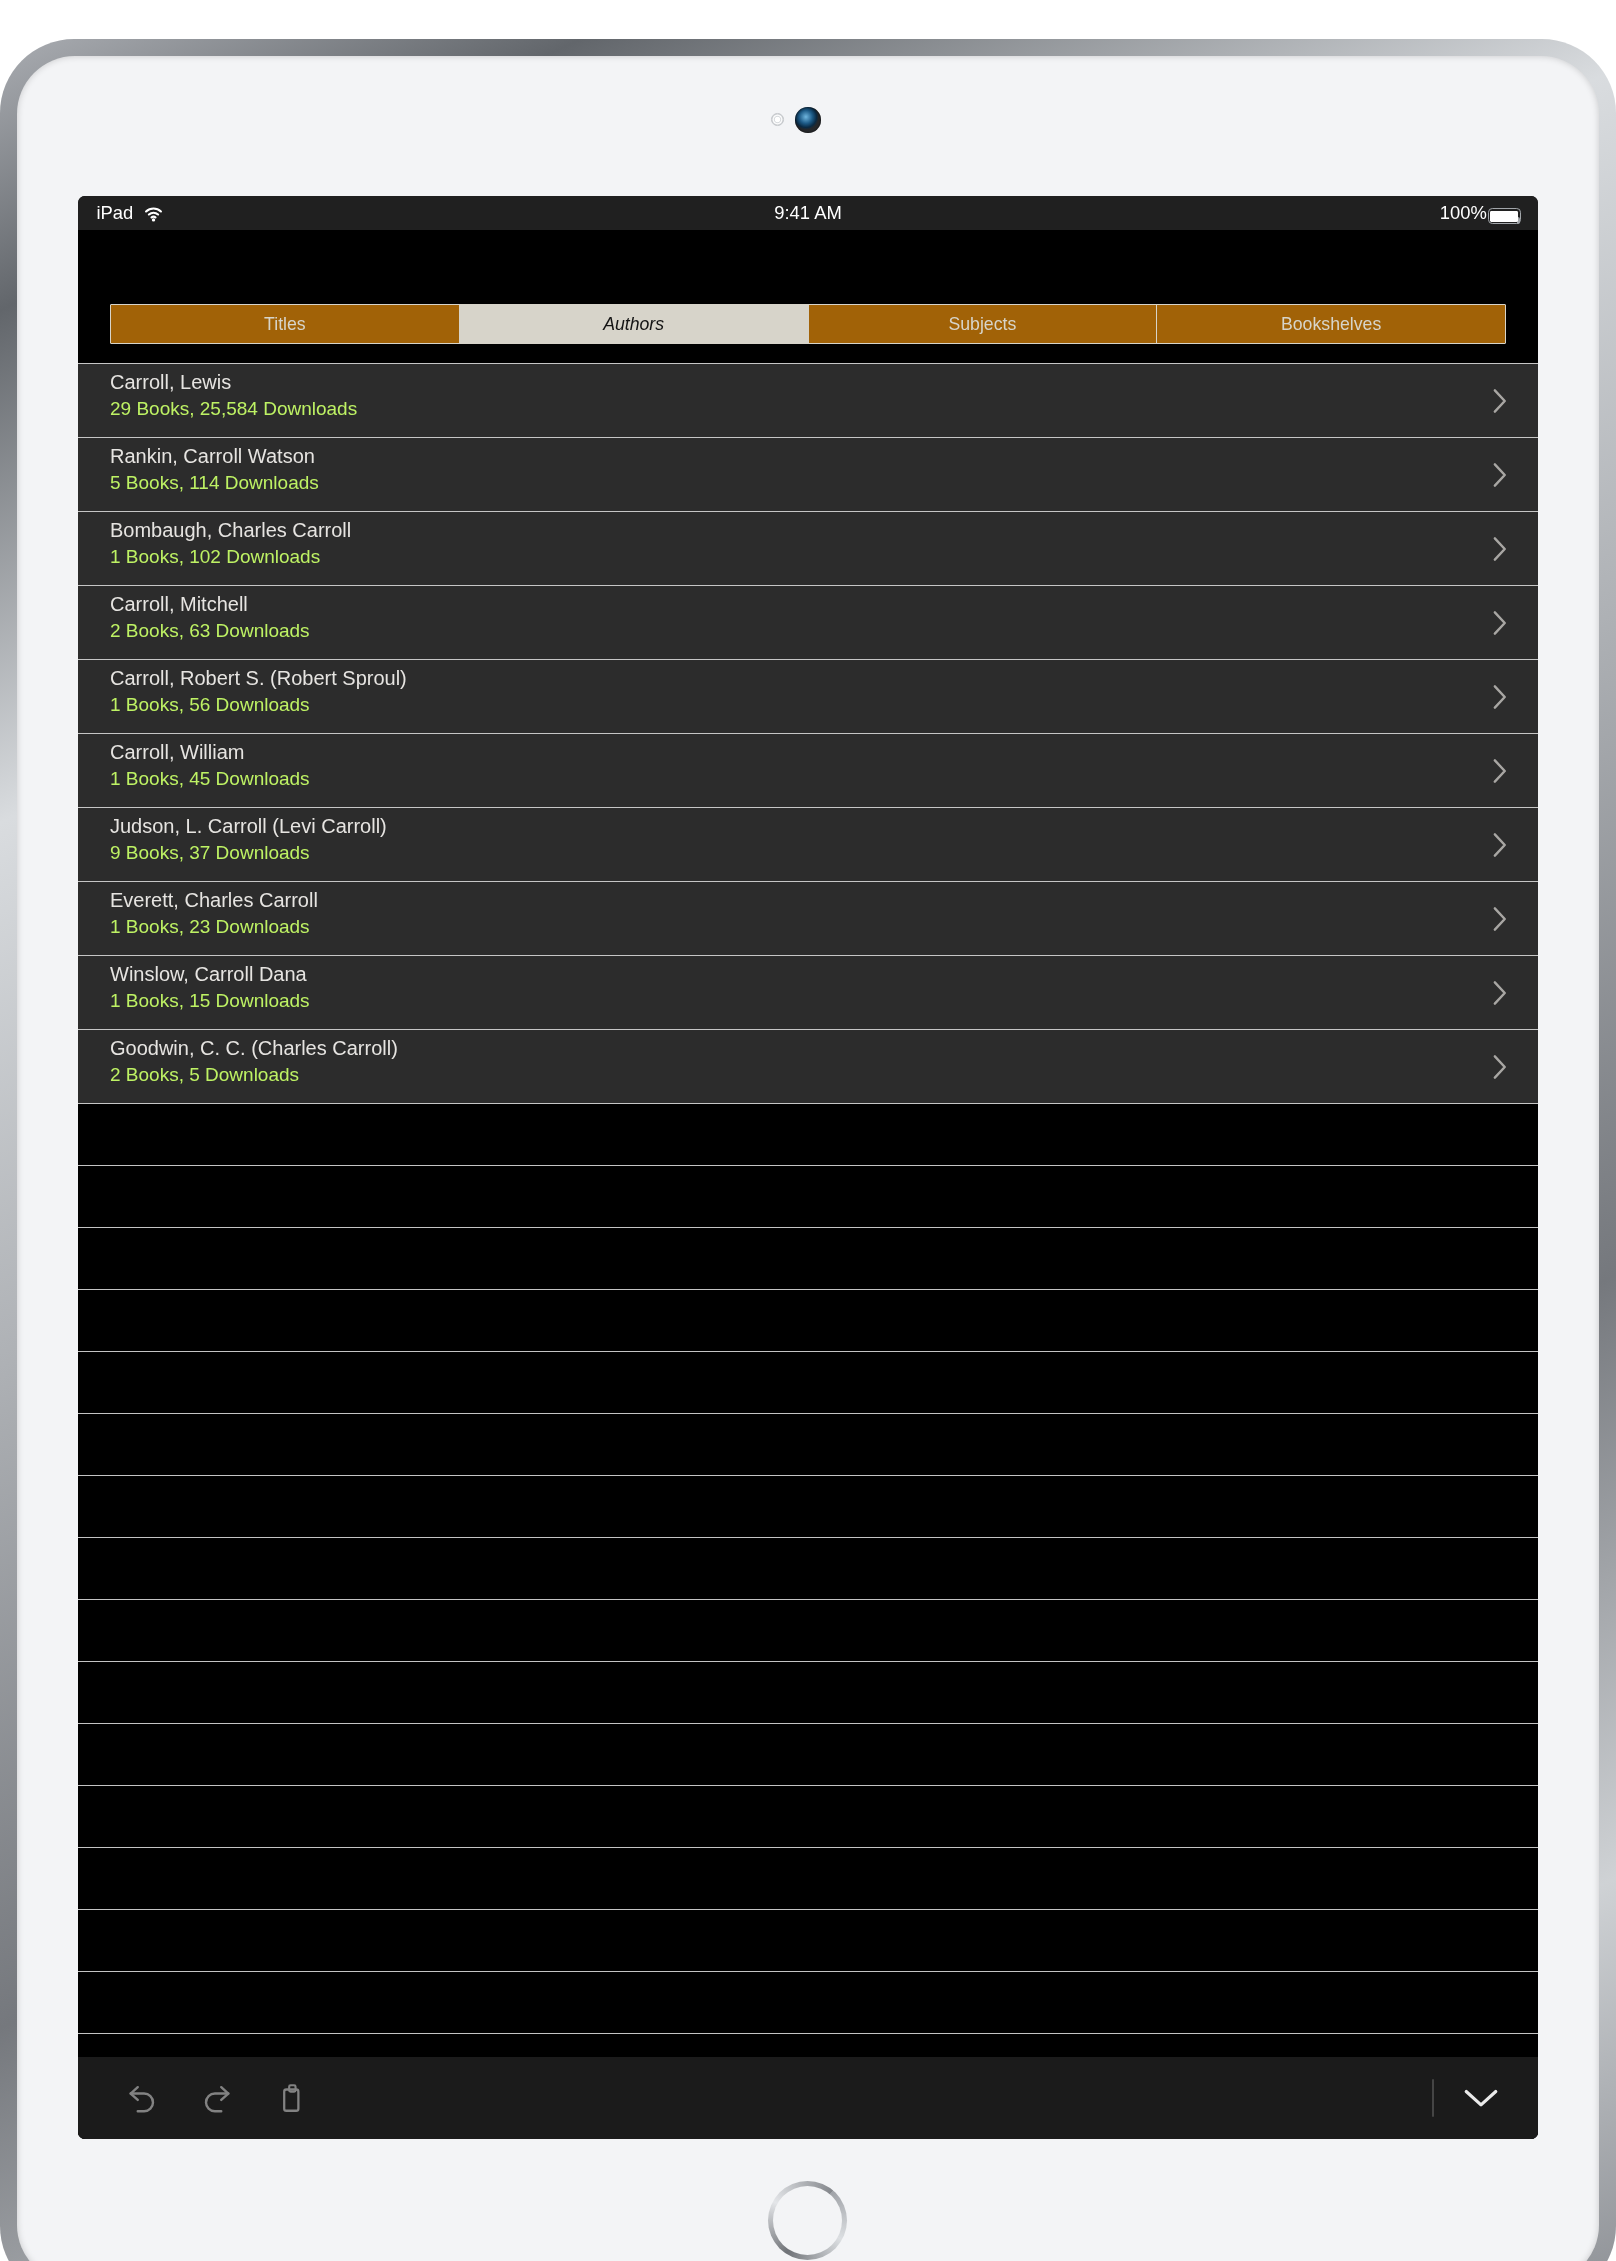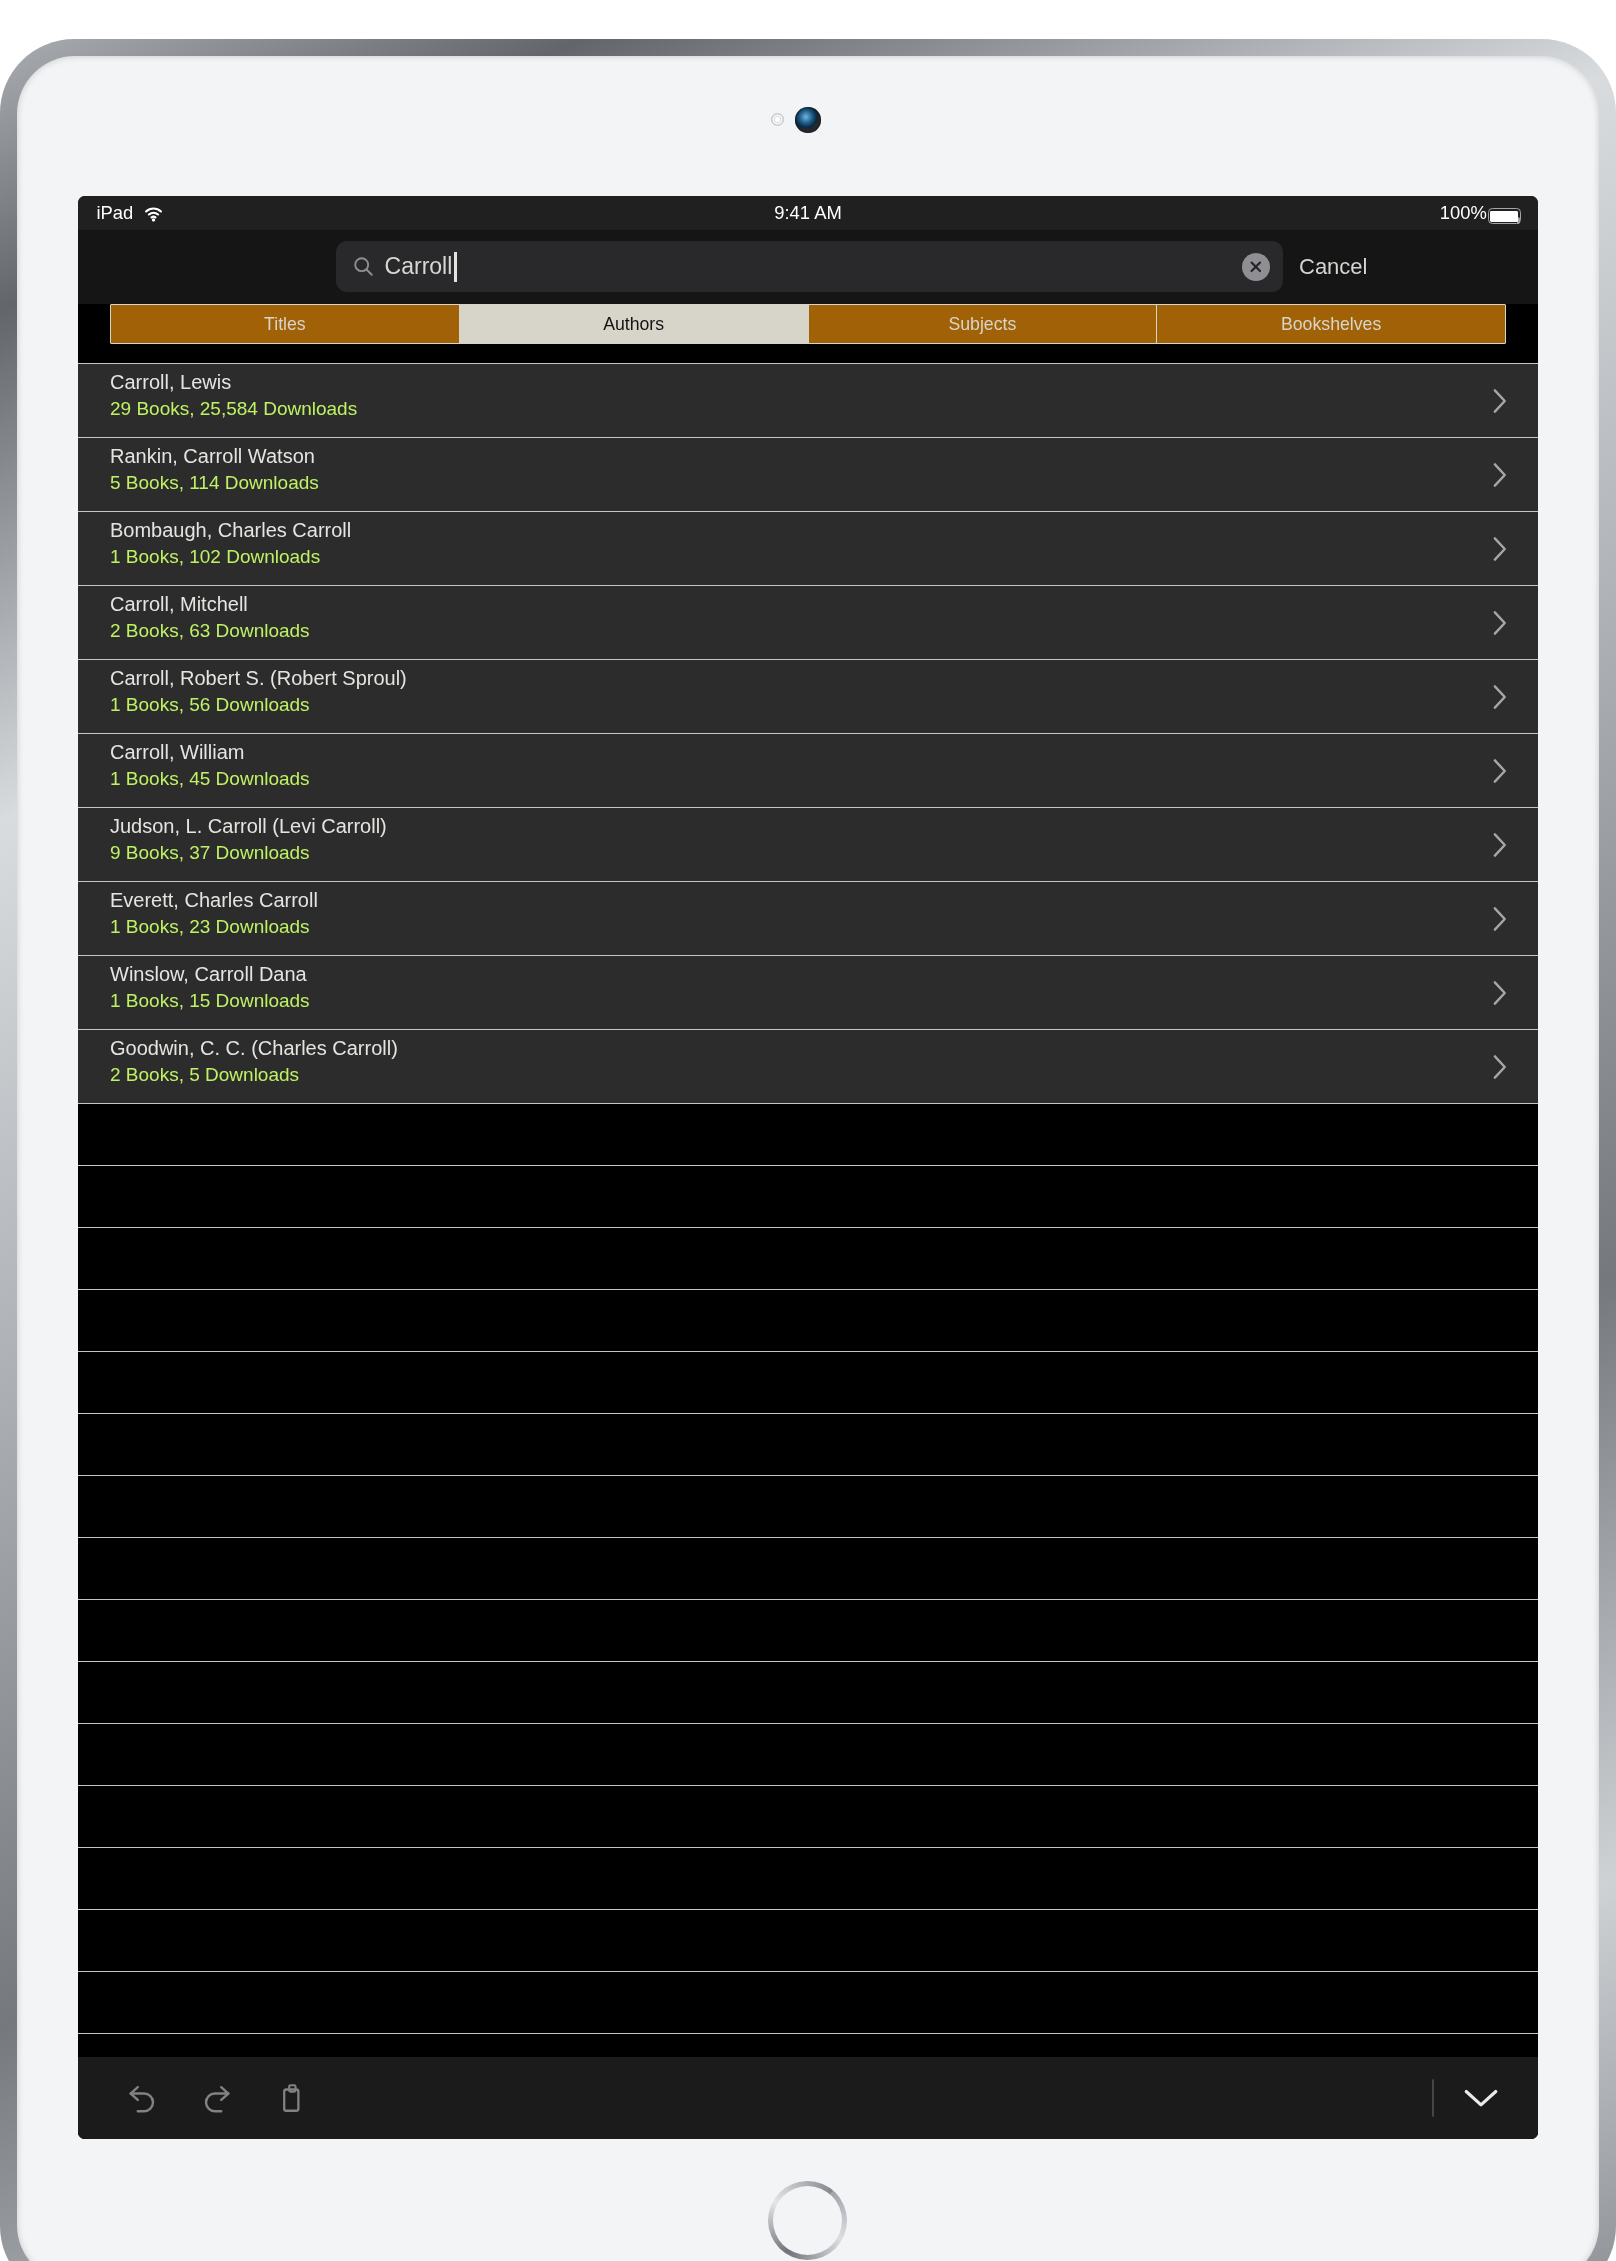--- a/index.html
+++ b/index.html
@@ -75,21 +75,21 @@
   .segmented{
     position:absolute;top:108px;left:32px;width:1396px;height:40px;
     border:1.4px solid var(--cream);border-radius:1px;display:flex;overflow:hidden;background:#a16207;
   }
   .segment{
     flex:1;display:flex;align-items:center;justify-content:center;
     font-size:17.7px;color:var(--cream);border-right:1.4px solid var(--cream);
     background:transparent;border-top:none;border-bottom:none;border-left:none;font-family:inherit;
   }
   .segment:last-child{border-right:none;}
-  .segment.selected{background:var(--cream);color:#141414;}
+  .segment.selected{background:var(--cream);color:#141414;font-style:italic;}
 
   
   .list{position:absolute;top:167px;left:0;right:0;border-top:1.4px solid var(--sep);}
   .result-row{
     height:74px;background:var(--rowbg);border-bottom:1.4px solid var(--sep);
     position:relative;padding:6.4px 0 0 32px;
   }
   .row-title{font-size:20px;color:#e6e4e1;line-height:24px;}
   .row-subtitle{font-size:19px;color:#bef264;margin-top:3.5px;}
   .row-chevron{position:absolute;right:30px;top:50%;transform:translateY(-50%);}
@@ -129,36 +129,20 @@
           <div class="status-time">9:41 AM</div>
           <div class="status-right">
             <span>100%</span>
             <div class="battery">
                 <div class="battery-fill"></div>
               </div>
             <div class="battery-nub"></div>
           </div>
         </div>
 
-        <div class="search-header">
-          <div class="search-field">
-            <svg width="23" height="23" viewBox="0 0 32 32" fill="none">
-              <circle cx="13.5" cy="13.5" r="9" stroke="#8e8e93" stroke-width="2.6"></circle>
-              <path d="M20.5 20.5 L27.5 27.5" stroke="#8e8e93" stroke-width="2.6" stroke-linecap="round"></path>
-            </svg>
-            <span class="search-text">Carroll</span>
-            <span class="cursor"></span>
-            <div class="clear-btn">
-              <svg width="15.6" height="15.6" viewBox="0 0 22 22">
-                <path d="M5 5 L17 17 M17 5 L5 17" stroke="#242426" stroke-width="3" stroke-linecap="round"></path>
-              </svg>
-            </div>
-          </div>
-          <button class="cancel-btn">Cancel</button>
-        </div>
 
         <div class="segmented" id="tabs">
             <button class="segment">
               <span>Titles</span>
             </button>
             <button class="segment selected">
               <span>Authors</span>
             </button>
             <button class="segment">
               <span>Subjects</span>

